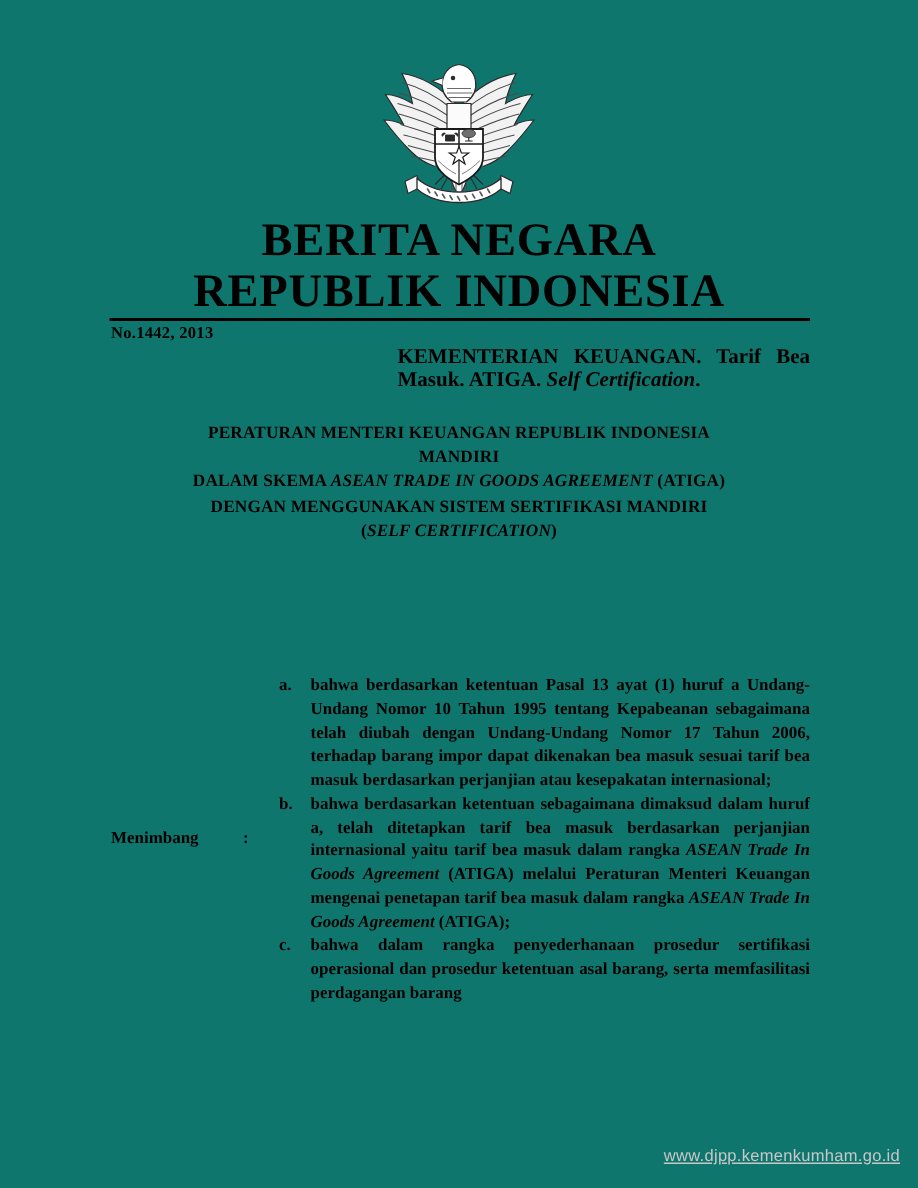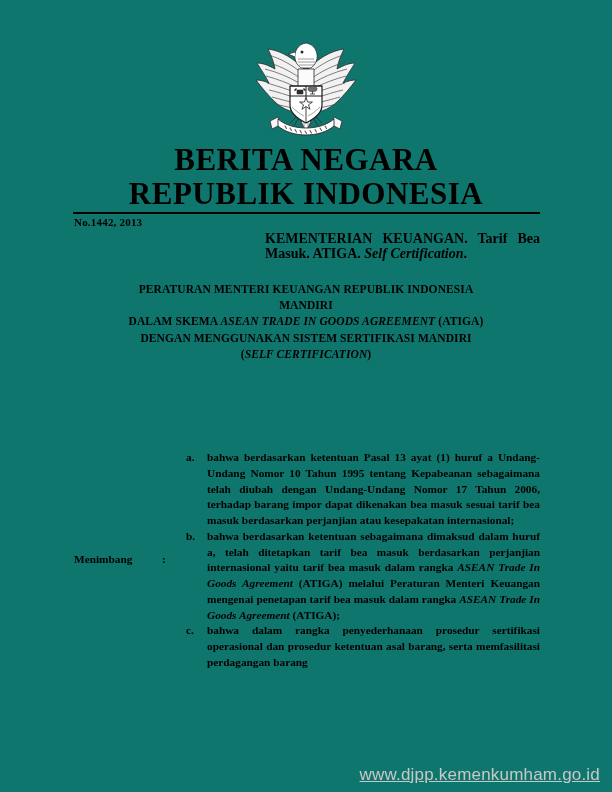--- a/index.html
+++ b/index.html
@@ -148,21 +148,21 @@
   
   .footer-link {
     position: absolute;
     left: 0;
     top: 765px;
     width: 612px;
     text-align: right;
     padding-right: 12px;
     box-sizing: border-box;
     font-family: "Liberation Sans", "DejaVu Sans", sans-serif;
-    font-size: 17px;
+    font-size: 11px;
     color: #c8c8c8;
     text-decoration: underline;
     letter-spacing: 0.2px;
   }
 </style>
 </head>
 <body>
 
 <div class="page">
 

